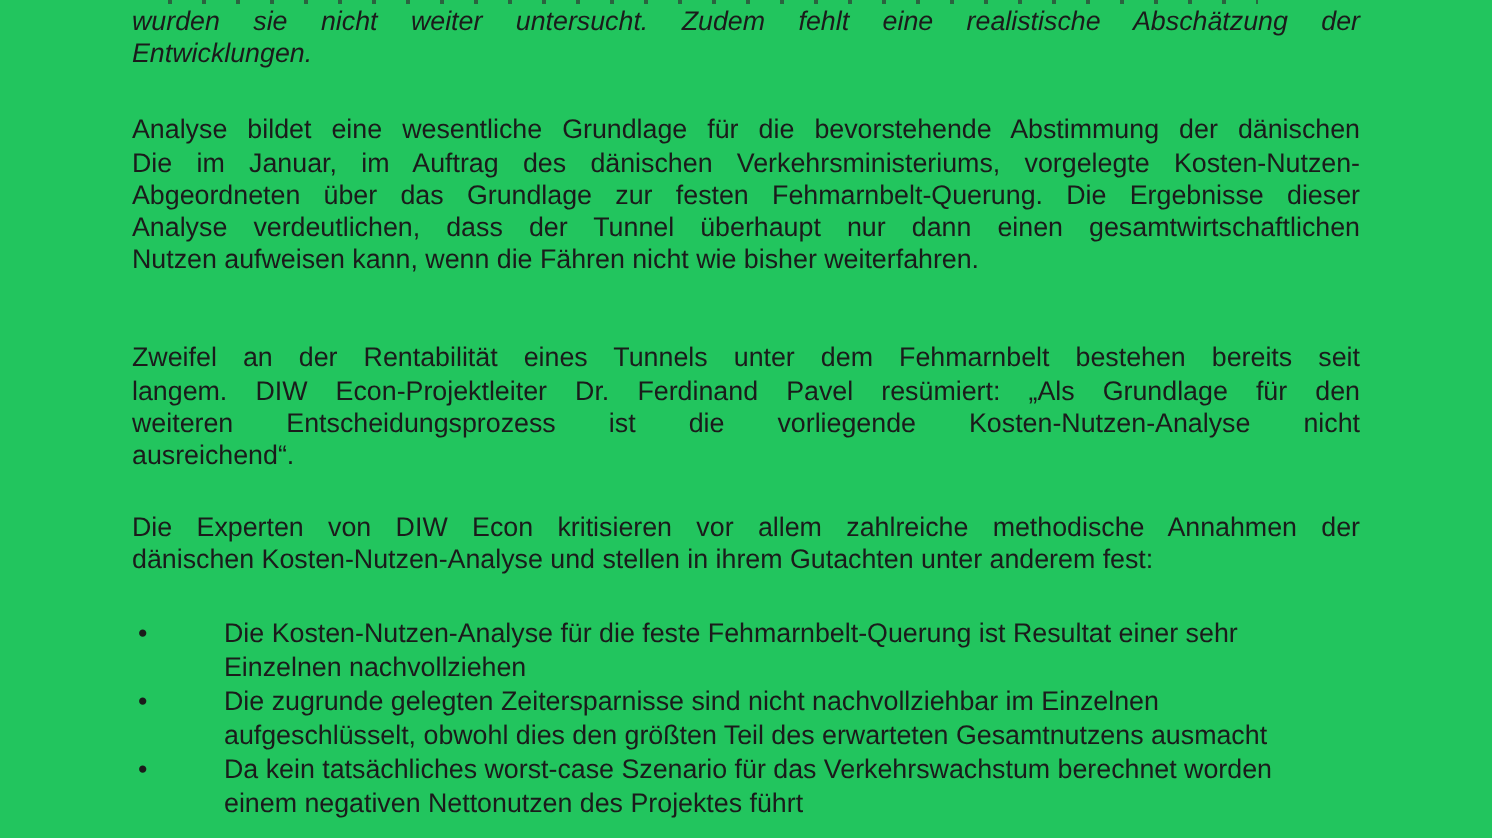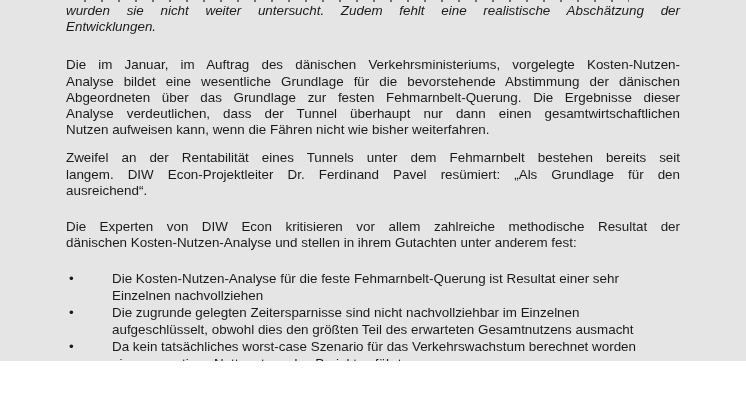--- a/index.html
+++ b/index.html
@@ -3,22 +3,22 @@
 <meta charset="utf-8">
 <style>
   html, body {
     margin: 0;
     padding: 0;
     background: #ffffff;
   }
   .page {
     position: relative;
     width: 746px;
-    height: 361px;
-    background: #e5e5e5;
+    height: 419px;
+    background: #22c55e;
     overflow: hidden;
     font-family: "Liberation Sans", sans-serif;
   }
   
   .frag {
     position: absolute;
     left: 84px;
     top: 0;
     width: 545px;
     height: 2px;
@@ -55,48 +55,49 @@
     padding-left: 3px;
     box-sizing: border-box;
   }
   .item .itemtext {
     flex: 1;
     text-align: left;
     margin-left: 20px;
   }
   .block-0 { margin-top: 3px; }
   .block-1 { margin-top: 22px; }
-  .block-2 { margin-top: 12px; }
+  .block-2 { margin-top: 33px; }
   .block-3 { margin-top: 20px; }
   .block-4 { margin-top: 19px; }
 </style>
 </head>
 <body>
 
 <div class="page">
   <div class="frag"></div>
   <div class="content" id="doc-content">
       <div class="para block-0 italic">
         <div class="jline">wurden sie nicht weiter untersucht. Zudem fehlt eine realistische Abschätzung der</div>
         <div class="jline jline-last">Entwicklungen.</div>
       </div>
       <div class="para block-1">
+        <div class="jline">Analyse bildet eine wesentliche Grundlage für die bevorstehende Abstimmung der dänischen</div>
         <div class="jline">Die im Januar, im Auftrag des dänischen Verkehrsministeriums, vorgelegte Kosten-Nutzen-</div>
-        <div class="jline">Analyse bildet eine wesentliche Grundlage für die bevorstehende Abstimmung der dänischen</div>
         <div class="jline">Abgeordneten über das Grundlage zur festen Fehmarnbelt-Querung. Die Ergebnisse dieser</div>
         <div class="jline">Analyse verdeutlichen, dass der Tunnel überhaupt nur dann einen gesamtwirtschaftlichen</div>
         <div class="jline jline-last">Nutzen aufweisen kann,  wenn die Fähren nicht wie bisher weiterfahren.</div>
       </div>
       <div class="para block-2">
         <div class="jline">Zweifel an der Rentabilität eines Tunnels unter dem Fehmarnbelt bestehen bereits seit</div>
         <div class="jline">langem. DIW Econ-Projektleiter Dr. Ferdinand Pavel resümiert: „Als Grundlage für den</div>
+        <div class="jline">weiteren Entscheidungsprozess ist die vorliegende Kosten-Nutzen-Analyse nicht</div>
         <div class="jline jline-last">ausreichend“.</div>
       </div>
       <div class="para block-3">
-        <div class="jline">Die Experten von DIW Econ kritisieren vor allem zahlreiche methodische Resultat der</div>
+        <div class="jline">Die Experten von DIW Econ kritisieren vor allem zahlreiche methodische Annahmen der</div>
         <div class="jline jline-last">dänischen Kosten-Nutzen-Analyse und stellen in ihrem Gutachten unter anderem fest:</div>
       </div>
       <div class="list block-4">
         <div class="item">
           <span class="marker">•</span>
           <div class="itemtext">
             <div class="bline">Die Kosten-Nutzen-Analyse für die feste Fehmarnbelt-Querung ist Resultat einer sehr</div>
             <div class="bline">Einzelnen nachvollziehen</div>
           </div>
         </div>

